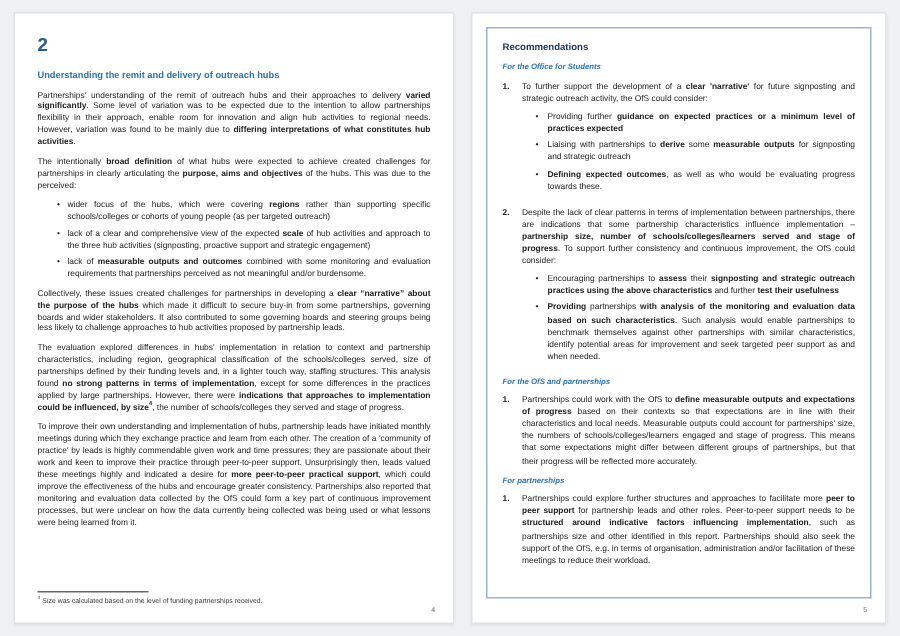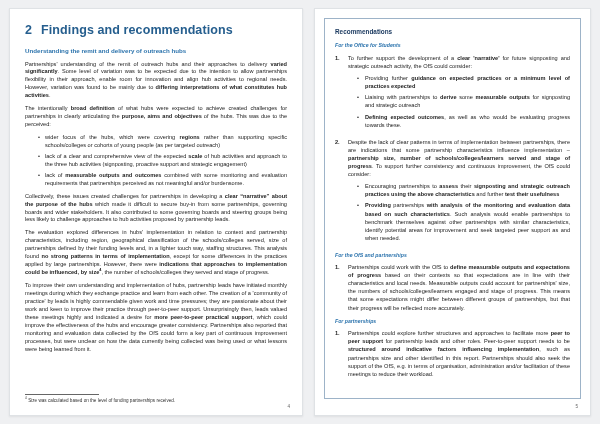--- a/index.html
+++ b/index.html
@@ -62,21 +62,20 @@
   .num-body ul.dots>li{padding-left:8px;margin-bottom:3.5px}
 </style>
 </head>
 <body>
 
 <div class="spread">
 
   <section class="page left">
     <h1 class="chapter">
       <span>2</span>
-      <span>Findings and recommendations</span>
     </h1>
     <h2 class="section">Understanding the remit and delivery of outreach hubs</h2>
     <div id="left-content">
         <p class="body-p"><span>Partnerships' understanding of the remit of outreach hubs and their approaches to delivery </span><span class="b">varied significantly</span><span>. Some level of variation was to be expected due to the intention to allow partnerships flexibility in their approach, enable room for innovation and align hub activities to regional needs. However, variation was found to be mainly due to </span><span class="b">differing interpretations of what constitutes hub activities</span><span>.</span></p>
         <p class="body-p"><span>The intentionally </span><span class="b">broad definition</span><span> of what hubs were expected to achieve created challenges for partnerships in clearly articulating the </span><span class="b">purpose, aims and objectives</span><span> of the hubs. This was due to the perceived:</span></p>
         <ul class="dots">
           <li><span>wider focus of the hubs, which were covering </span><span class="b">regions</span><span> rather than supporting specific schools/colleges or cohorts of young people (as per targeted outreach)</span></li>
           <li><span>lack of a clear and comprehensive view of the expected </span><span class="b">scale</span><span> of hub activities and approach to the three hub activities (signposting, proactive support and strategic engagement)</span></li>
           <li><span>lack of </span><span class="b">measurable outputs and outcomes</span><span> combined with some monitoring and evaluation requirements that partnerships perceived as not meaningful and/or burdensome.</span></li>
         </ul>

